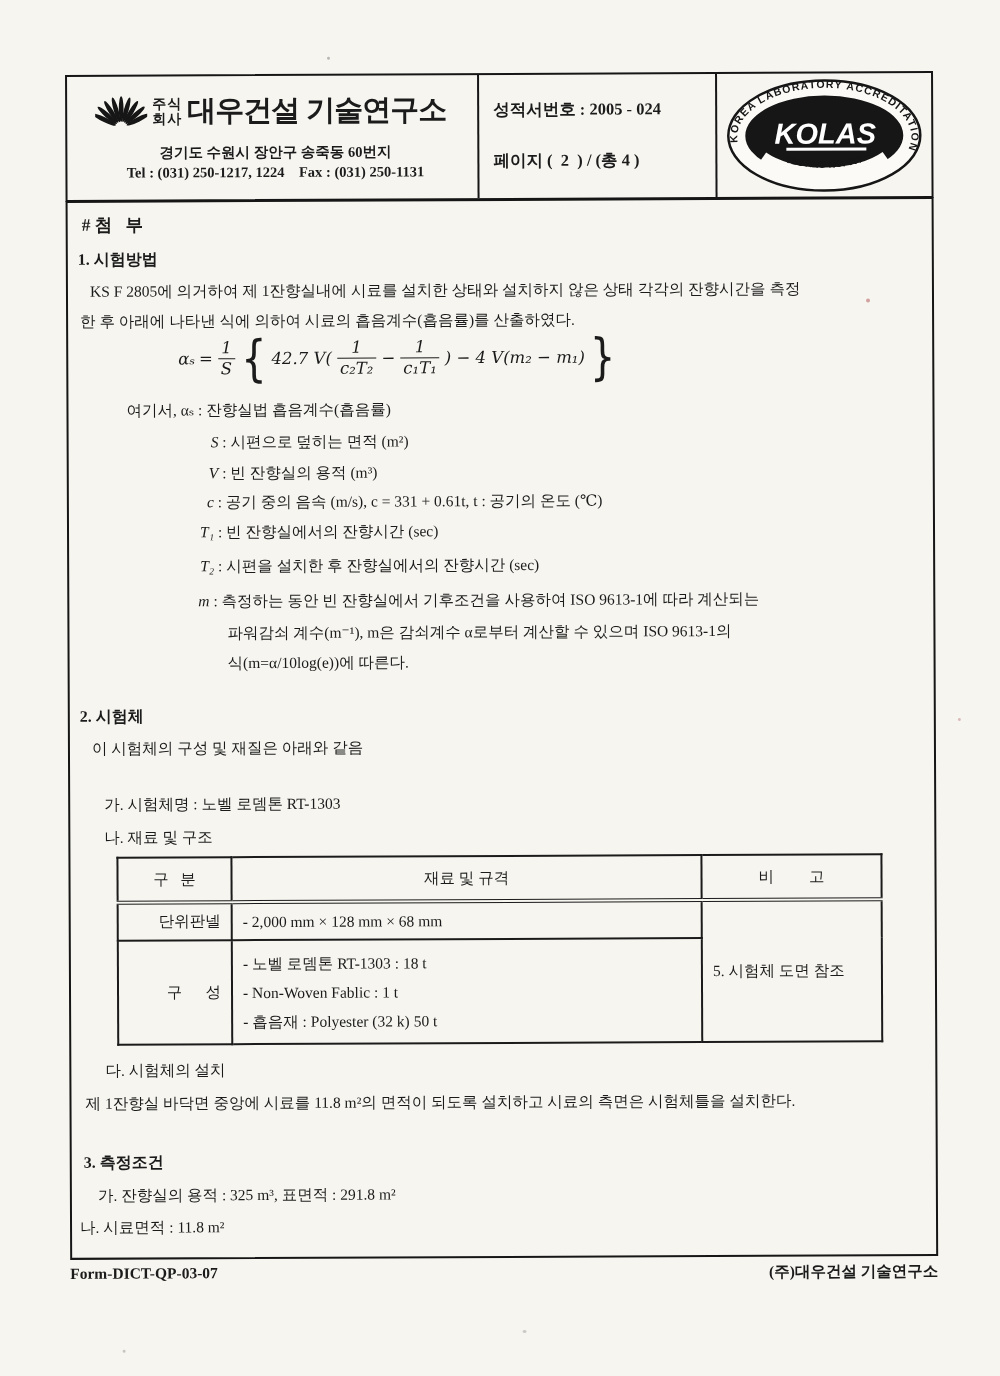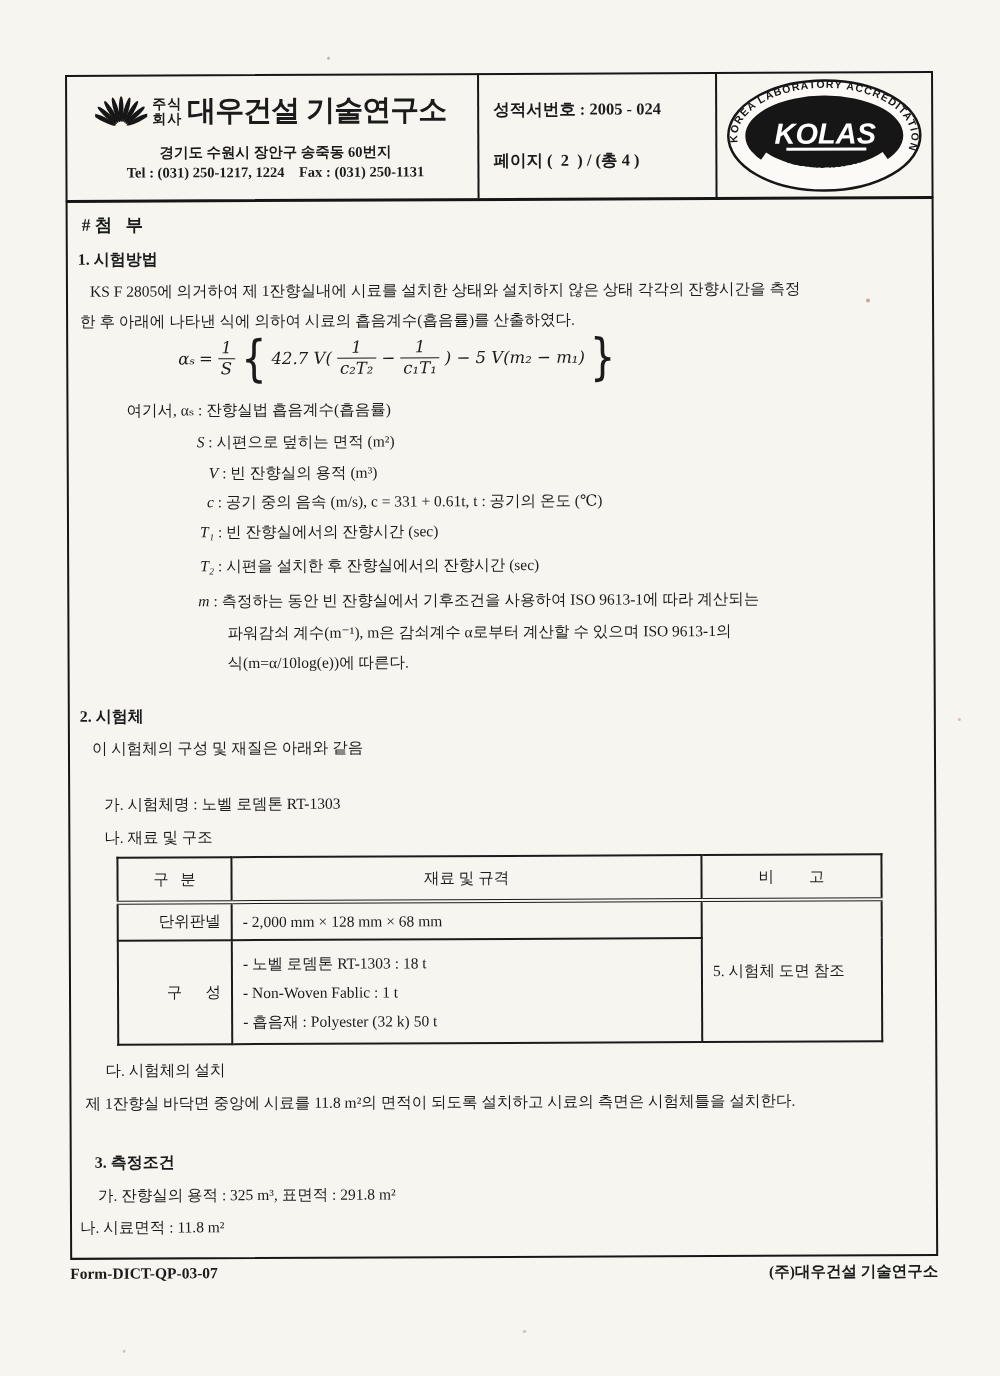--- a/index.html
+++ b/index.html
@@ -163,27 +163,27 @@
         <span class="fx">42.7 V(</span>
         <span class="frac">
           <span class="num">1</span>
           <span class="den">c₂T₂</span>
         </span>
         <span class="fx">−</span>
         <span class="frac">
           <span class="num">1</span>
           <span class="den">c₁T₁</span>
         </span>
-        <span class="fx">) − 5 V(m₂ − m₁)</span>
+        <span class="fx">) − 4 V(m₂ − m₁)</span>
         <span class="brace">}</span>
       </div>
 
       <div class="abs" style="left:58px; top:198px;">여기서, αₛ : 잔향실법 흡음계수(흡음률)</div>
 
-      <div class="abs" style="left:128px; top:230px;"><i>S</i><span> : 시편으로 덮히는 면적 (m²)</span></div>
+      <div class="abs" style="left:142px; top:230px;"><i>S</i><span> : 시편으로 덮히는 면적 (m²)</span></div>
       <div class="abs" style="left:140px; top:261px;"><i>V</i><span> : 빈 잔향실의 용적 (m³)</span></div>
       <div class="abs" style="left:138px; top:290px;"><i>c</i><span> : 공기 중의 음속 (m/s), c = 331 + 0.61t, t : 공기의 온도 (℃)</span></div>
       <div class="abs" style="left:131px; top:320px;"><i>T₁</i><span> : 빈 잔향실에서의 잔향시간 (sec)</span></div>
       <div class="abs" style="left:131px; top:354px;"><i>T₂</i><span> : 시편을 설치한 후 잔향실에서의 잔향시간 (sec)</span></div>
       <div class="abs" style="left:129px; top:389px;"><i>m</i><span> : 측정하는 동안 빈 잔향실에서 기후조건을 사용하여 ISO 9613-1에 따라 계산되는</span></div>
       <div class="abs" style="left:158px; top:421px;">파워감쇠 계수(m⁻¹), m은 감쇠계수 α로부터 계산할 수 있으며 ISO 9613-1의</div>
       <div class="abs" style="left:158px; top:451px;">식(m=α/10log(e))에 따른다.</div>
 
       <div class="abs sec-title" style="left:10px; top:504px;">2. 시험체</div>
       <div class="abs" style="left:22px; top:536px;">이 시험체의 구성 및 재질은 아래와 같음</div>
@@ -214,21 +214,21 @@
             <div>- Non-Woven Fablic : 1 t</div>
             <div>- 흡음재 : Polyester (32 k) 50 t</div>
           </td>
         </tr>
       </tbody>
         </table>
 
       <div class="abs" style="left:34px; top:858px;">다. 시험체의 설치</div>
       <div class="abs" style="left:14px; top:891px;">제 1잔향실 바닥면 중앙에 시료를 11.8 m²의 면적이 되도록 설치하고 시료의 측면은 시험체틀을 설치한다.</div>
 
-      <div class="abs sec-title" style="left:23px; top:950px;">3. 측정조건</div>
+      <div class="abs sec-title" style="left:12px; top:950px;">3. 측정조건</div>
       <div class="abs" style="left:26px; top:983px;">가. 잔향실의 용적 : 325 m³, 표면적 : 291.8 m²</div>
       <div class="abs" style="left:8px; top:1015px;">나. 시료면적 : 11.8 m²</div>
     </div>
 
     <div class="footer">
       <span>Form-DICT-QP-03-07</span>
       <span>(주)대우건설 기술연구소</span>
     </div>
 
     <div class="speck s1"></div>

